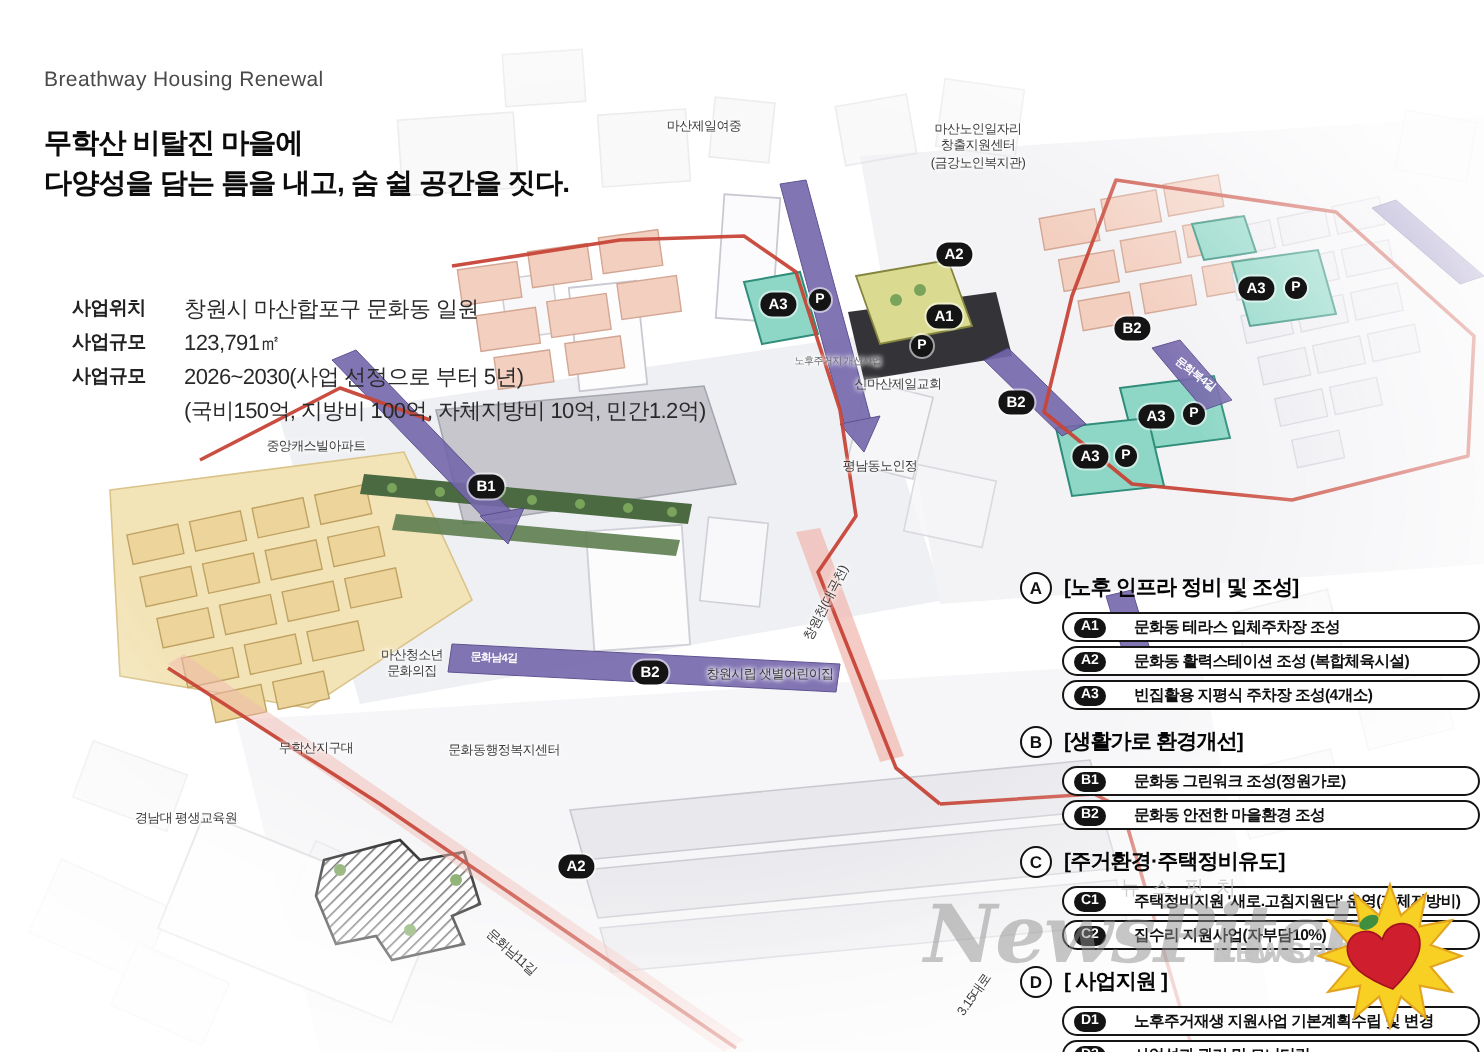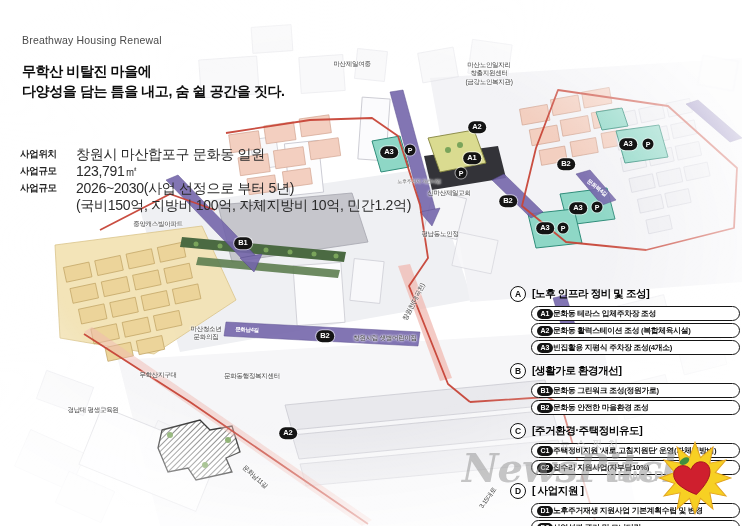--- a/index.html
+++ b/index.html
@@ -8,33 +8,33 @@
   .layer{position:absolute;inset:0;}
   svg.map{z-index:1;}
   .fade{z-index:2;pointer-events:none;
         background:radial-gradient(ellipse 64% 60% at 44% 46%, rgba(255,255,255,0) 58%, rgba(255,255,255,.78) 94%);}
   
   .header{position:absolute;left:22px;top:34px;z-index:4;}
   .eyebrow{font-size:10.5px;color:#4a4a4a;margin-bottom:15px;letter-spacing:.2px;}
   .title{font-size:23px;font-weight:800;letter-spacing:-.6px;color:#0c0c0c;margin-bottom:3px;}
   .sub{font-size:14px;font-weight:700;line-height:1.45;color:#0c0c0c;letter-spacing:-.4px;}
   
-  .info{position:absolute;left:20px;top:146px;z-index:4;}
+  .info{position:absolute;left:36px;top:146px;z-index:4;}
   .irow{display:flex;height:17px;align-items:center;}
   .il{width:48px;font-weight:700;font-size:9.5px;color:#222;letter-spacing:-.3px;flex:none;}
-  .iv{font-size:14px;color:#2a2a2a;margin-left:8px;white-space:nowrap;letter-spacing:-.3px;}
+  .iv{font-size:11px;color:#2a2a2a;margin-left:8px;white-space:nowrap;letter-spacing:-.3px;}
   
   .legend{position:absolute;left:510px;top:286px;width:232px;z-index:4;}
   .sec{margin-bottom:8px;}
   .sec-head{display:flex;align-items:center;gap:6px;margin-bottom:4px;}
   .sec-circle{width:14px;height:14px;border:1.3px solid #111;border-radius:50%;flex:none;
               display:flex;align-items:center;justify-content:center;font-size:8.5px;font-weight:700;
               background:rgba(255,255,255,.85);}
   .sec-title{font-size:10.5px;font-weight:800;color:#050505;letter-spacing:-.4px;white-space:nowrap;text-align:center;}
-  .pill{display:flex;align-items:center;gap:0;height:13px;border:1.3px solid #151515;border-radius:8px;
+  .pill{display:flex;align-items:center;gap:14px;height:13px;border:1.3px solid #151515;border-radius:8px;
         background:#fff;margin:0 2px 2px 21px;padding:0 5px;}
   .pill-code{background:#141414;color:#fff;font-size:7px;font-weight:700;border-radius:6px;
              padding:1.5px 3.5px;line-height:1;flex:none;}
   .pill-label{font-size:7.8px;font-weight:600;color:#111;white-space:nowrap;letter-spacing:-.3px;}
   
   .mb{position:absolute;z-index:3;transform:translate(-50%,-50%);background:#141414;color:#fff;
       font-weight:700;font-size:7.5px;line-height:1;border-radius:8px;padding:2px 4px;
       box-shadow:0 0 0 1px rgba(255,255,255,.55);}
   .mb.p{width:11px;height:11px;padding:0;border-radius:50%;display:flex;align-items:center;
         justify-content:center;font-size:7px;}

